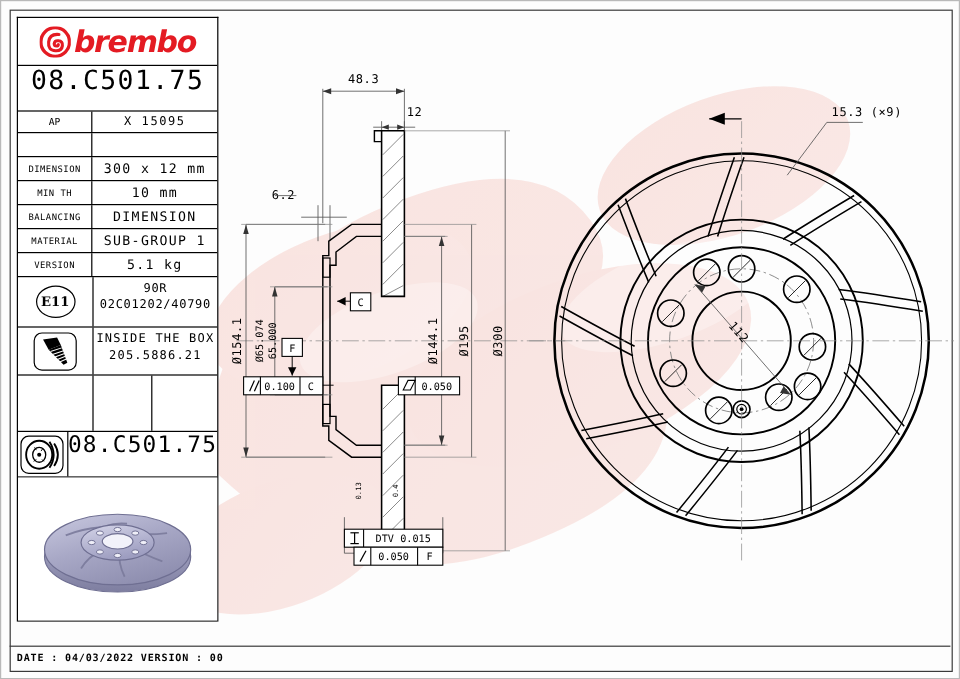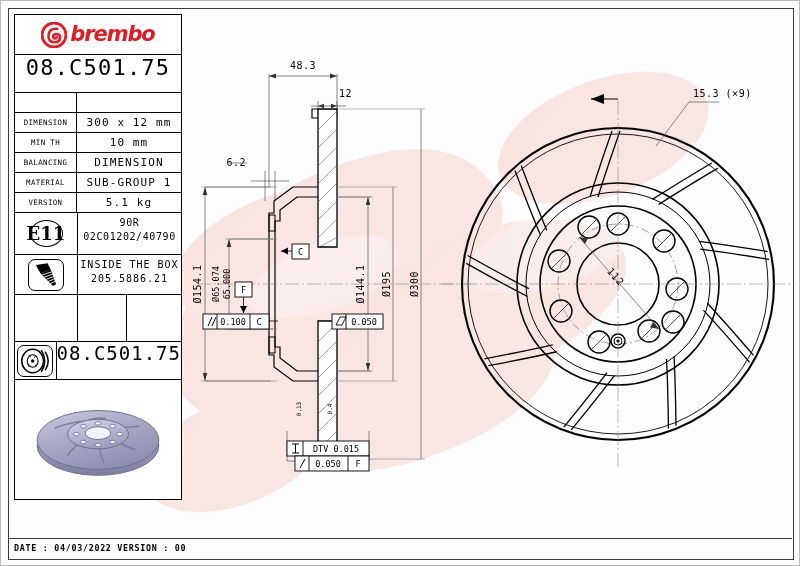--- a/index.html
+++ b/index.html
@@ -72,21 +72,21 @@
   
   .logo-row{height:40px;align-items:center;justify-content:center;}
   .logo-wrap{
     display:flex;align-items:center;justify-content:center;
     width:100%;height:100%;
   }
   .bmark{width:26px;height:26px;flex:0 0 auto;}
   .bword{
     font-family:"DejaVu Sans","Liberation Sans",sans-serif;
     font-weight:700;
-    font-size:21px;
+    font-size:25px;
     letter-spacing:-1.1px;
     line-height:1;
     margin-left:3px;
     font-style:italic;
   }
   
   .pn-row{height:38px;}
   .pn{
     width:100%;
     text-align:center;
@@ -102,21 +102,21 @@
   
   .e11-row{height:42px;}
   .e11-cell{
     width:62px;border-right:1px solid #000;
     display:flex;align-items:center;justify-content:center;
   }
   .e11-circle{
     width:31px;height:25px;border:1.6px solid #000;border-radius:50%;
     display:flex;align-items:center;justify-content:center;
     font-family:"DejaVu Serif","Liberation Serif",serif;
-    font-weight:700;font-size:18px;letter-spacing:0;
+    font-weight:700;font-size:11px;letter-spacing:0;
   }
   .e11-val{flex:1;text-align:center;font-size:10px;line-height:1.35;letter-spacing:.6px;padding:3px 0;}
   
   .box-row{height:40px;justify-content:space-between;}
   .icon-cell{
     width:62px;border-right:1px solid #000;
     display:flex;align-items:center;justify-content:center;
   }
   .screw-icon{
     width:34px;height:30px;border:1.4px solid #000;border-radius:7px;
@@ -209,20 +209,24 @@
           <path d="M62 26 q-30 -3 -33 24 q-3 27 22 28 q20 1 22 -16 q2 -15 -13 -16 q-12 -1 -13 9 q-1 8 7 8 q6 0 6 -5" fill="none" stroke="#e41b23" stroke-width="10" stroke-linecap="round"></path>
         </svg>
         <span class="bword" style="color:#e41b23">brembo</span>
       </div>
     </div>
 
     <div class="row pn-row">
       <div class="pn">08.C501.75</div>
     </div>
 
+    <div class="row">
+      <div class="cell ap-lbl">AP</div>
+      <div class="cell ap-val">X 15095</div>
+    </div>
 
     <div class="row blank-row">
       <div class="cell lbl"></div>
       <div class="cell val"></div>
     </div>
 
     <div class="row">
       <div class="cell lbl">DIMENSION</div>
       <div class="cell val">300 x 12 mm</div>
     </div>

